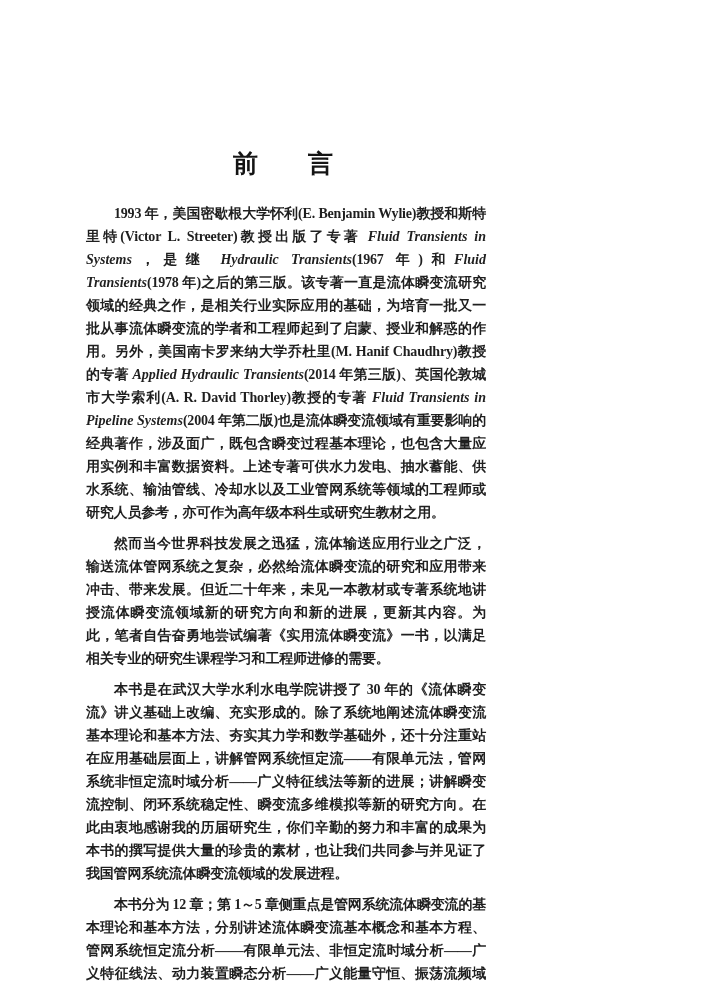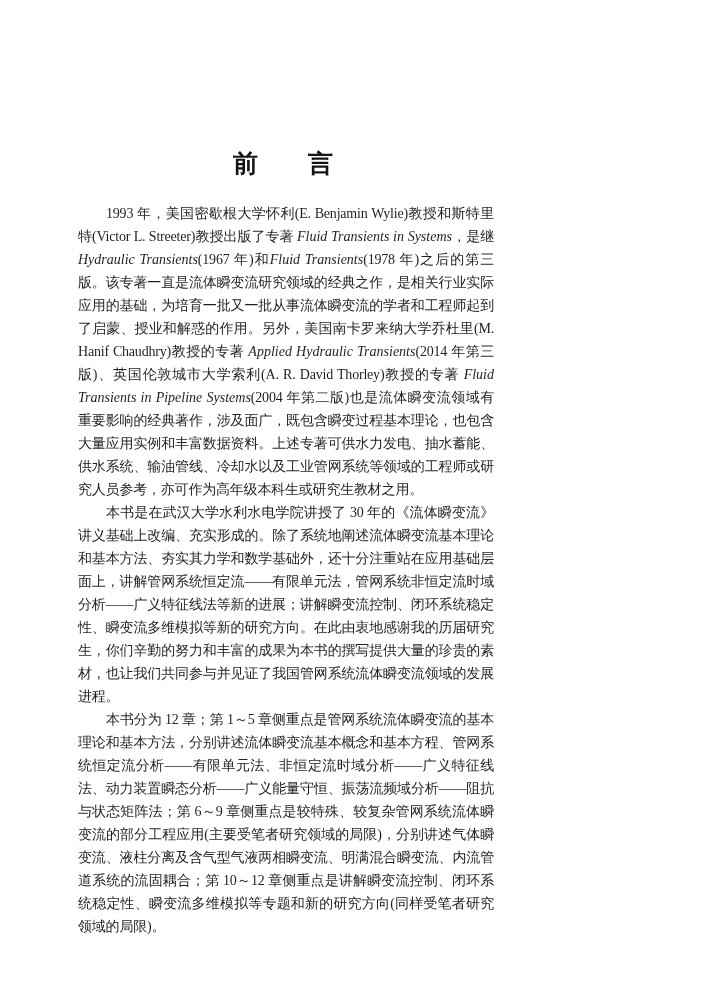--- a/index.html
+++ b/index.html
@@ -29,32 +29,34 @@
     font-family: "Liberation Serif", "DejaVu Serif", serif;
     font-size: 14px;
     line-height: 23px;
     letter-spacing: -0.2px;
     text-align: justify;
     text-justify: inter-ideograph;
     color: #1f1f1f;
   }
 
   .para {
-    margin: 0;
+    margin: 8px;
     text-indent: 2em;
+    font-weight: bold;
   }
 
   .bk {
     font-style: italic;
     letter-spacing: 0;
   }
 </style>
 </head>
 <body>
 
 <div class="page">
   <h1 class="title">前　　言</h1>
   <div class="content">
       <p class="para"><span>1993 年，美国密歇根大学怀利(E. Benjamin Wylie)教授和斯特里特(Victor L. Streeter)教授出版了专著 </span><span class="bk">Fluid Transients in Systems</span><span>，是继 </span><span class="bk">Hydraulic Transients</span><span>(1967 年)和</span><span class="bk">Fluid Transients</span><span>(1978 年)之后的第三版。该专著一直是流体瞬变流研究领域的经典之作，是相关行业实际应用的基础，为培育一批又一批从事流体瞬变流的学者和工程师起到了启蒙、授业和解惑的作用。另外，美国南卡罗来纳大学乔杜里(M. Hanif Chaudhry)教授的专著 </span><span class="bk">Applied Hydraulic Transients</span><span>(2014 年第三版)、英国伦敦城市大学索利(A. R. David Thorley)教授的专著 </span><span class="bk">Fluid Transients in Pipeline Systems</span><span>(2004 年第二版)也是流体瞬变流领域有重要影响的经典著作，涉及面广，既包含瞬变过程基本理论，也包含大量应用实例和丰富数据资料。上述专著可供水力发电、抽水蓄能、供水系统、输油管线、冷却水以及工业管网系统等领域的工程师或研究人员参考，亦可作为高年级本科生或研究生教材之用。</span></p>
+      <p class="para"><span>然而当今世界科技发展之迅猛，流体输送应用行业之广泛，输送流体管网系统之复杂，必然给流体瞬变流的研究和应用带来冲击、带来发展。但近二十年来，未见一本教材或专著系统地讲授流体瞬变流领域新的研究方向和新的进展，更新其内容。为此，笔者自告奋勇地尝试编著《实用流体瞬变流》一书，以满足相关专业的研究生课程学习和工程师进修的需要。</span></p>
       <p class="para"><span>本书是在武汉大学水利水电学院讲授了 30 年的《流体瞬变流》讲义基础上改编、充实形成的。除了系统地阐述流体瞬变流基本理论和基本方法、夯实其力学和数学基础外，还十分注重站在应用基础层面上，讲解管网系统恒定流——有限单元法，管网系统非恒定流时域分析——广义特征线法等新的进展；讲解瞬变流控制、闭环系统稳定性、瞬变流多维模拟等新的研究方向。在此由衷地感谢我的历届研究生，你们辛勤的努力和丰富的成果为本书的撰写提供大量的珍贵的素材，也让我们共同参与并见证了我国管网系统流体瞬变流领域的发展进程。</span></p>
       <p class="para"><span>本书分为 12 章；第 1～5 章侧重点是管网系统流体瞬变流的基本理论和基本方法，分别讲述流体瞬变流基本概念和基本方程、管网系统恒定流分析——有限单元法、非恒定流时域分析——广义特征线法、动力装置瞬态分析——广义能量守恒、振荡流频域分析——阻抗与状态矩阵法；第 6～9 章侧重点是较特殊、较复杂管网系统流体瞬变流的部分工程应用(主要受笔者研究领域的局限)，分别讲述气体瞬变流、液柱分离及含气型气液两相瞬变流、明满混合瞬变流、内流管道系统的流固耦合；第 10～12 章侧重点是讲解瞬变流控制、闭环系统稳定性、瞬变流多维模拟等专题和新的研究方向(同样受笔者研究领域的局限)。</span></p>
     </div>
 </div>
 
 </body></html>

